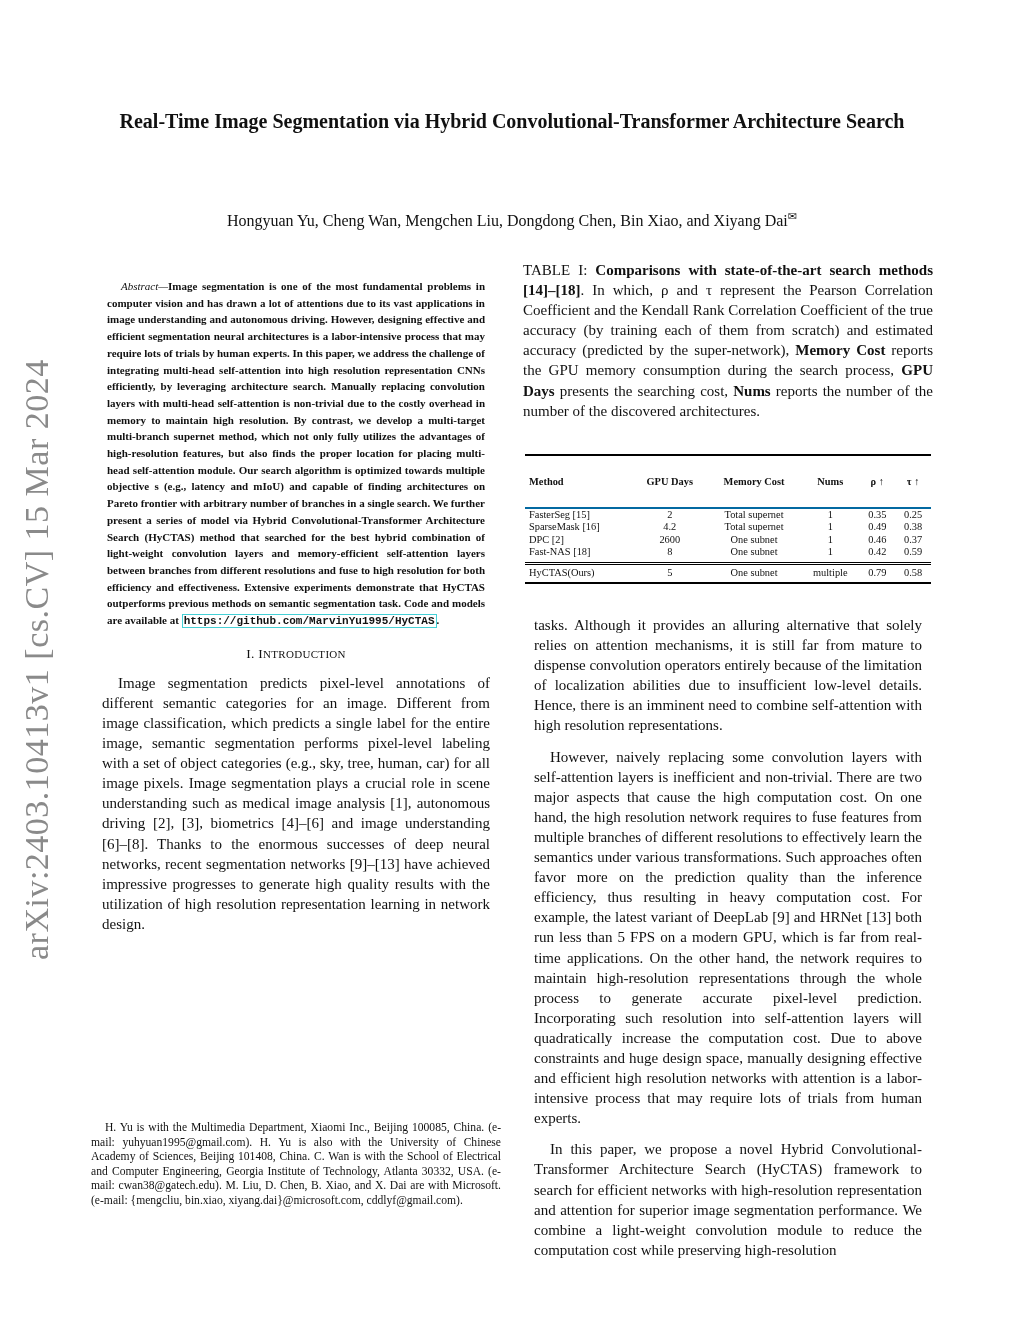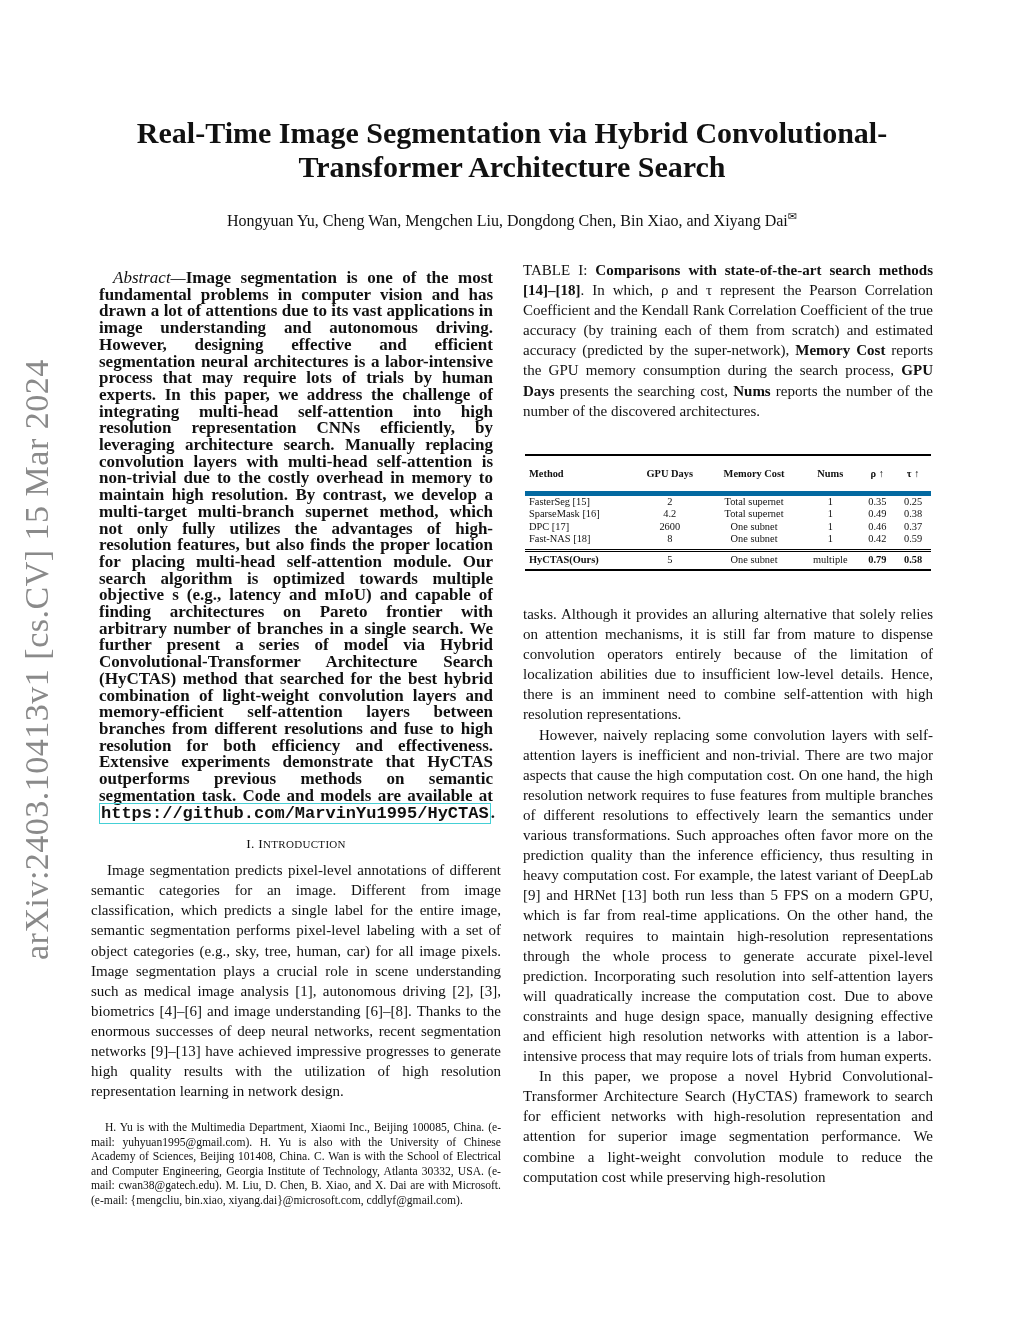--- a/index.html
+++ b/index.html
@@ -2,46 +2,46 @@
 <html><head>
 <meta charset="utf-8">
 <style>
   html, body { margin: 0; padding: 0; background: #ffffff; }
   body { width: 1024px; height: 1325px; position: relative; overflow: hidden;
          font-family: "Liberation Serif", "DejaVu Serif", serif; color: #111; }
   .arxiv-stamp { position: absolute; left: 12px; top: 960px; width: 620px; height: 50px;
     transform: rotate(-90deg); transform-origin: 0 0;
     font-size: 34px; color: #8a8a8a; letter-spacing: 0.5px; white-space: nowrap;
     font-family: "Liberation Serif", serif; line-height: 50px; }
-  .title { position: absolute; left: 60px; width: 904px; top: 116px; text-align: center;
-    font-weight: bold; font-size: 30px; line-height: 34px; }
+  .title { position: absolute; left: 60px; width: 904px; top: 104px; text-align: center;
+    font-weight: bold; font-size: 20px; line-height: 34px; }
   .authors { position: absolute; left: 60px; width: 904px; top: 210px; text-align: center;
     font-size: 16px; }
   .authors sup { font-size: 11px; }
   .col { position: absolute; width: 410px; text-align: justify; }
   .col-left { left: 91px; top: 262px; }
   .col-right { left: 523px; top: 260px; }
-  .abstract { font-weight: bold; font-size: 17px; line-height: 16.7px; text-indent: 14px; margin: 8px; }
+  .abstract { font-weight: bold; font-size: 11px; line-height: 16.7px; text-indent: 14px; margin: 16px; }
   .abstract .lead { font-style: italic; font-weight: normal; }
   .link-box { font-family: "Liberation Mono", monospace; font-weight: bold; border: 1.5px solid #45d0d6; padding: 0 1px; }
   .section-head { text-align: center; font-size: 13.5px; margin: 14px 0 8px 0; letter-spacing: 0.3px; }
   .section-head .sc { font-size: 11px; }
-  .para { font-size: 15px; line-height: 20.1px; text-indent: 16px; margin: 0; }
+  .para { font-size: 15px; line-height: 20.1px; text-indent: 16px; margin: 11px; }
   .para.noindent { text-indent: 0; }
   .footnote { position: absolute; left: 91px; top: 1121px; width: 410px; font-size: 11.6px; line-height: 14.5px; text-align: justify; text-indent: 14px; }
   .caption { font-size: 15px; line-height: 20.1px; margin: 0; }
   .caption b { font-weight: bold; }
   table.cmp { position: absolute; left: 525px; top: 454px; width: 406px; border-collapse: collapse; font-size: 10.4px; }
-  table.cmp th { font-weight: bold; padding: 12px 4px; border-bottom: 5px solid #0369a1; text-align: center; }
+  table.cmp th { font-weight: bold; padding: 20px 4px; border-bottom: 2px solid #0369a1; text-align: center; }
   table.cmp th:first-child, table.cmp td:first-child { text-align: left; }
   table.cmp td { padding: 0 4px; text-align: center; line-height: 12.4px; }
   table.cmp thead tr { border-top: 2px solid #000; }
   table.cmp tr.sep td { border-top: 3px double #000; padding-top: 2px; }
   table.cmp tr.last td { border-bottom: 2px solid #000; padding-bottom: 3px; }
-  .b { font-weight: bold; }
+  .b { font-weight: normal; }
   .rt-cont { position: absolute; left: 523px; top: 604px; width: 410px; }
 </style>
 </head>
 <body>
 
 <div class="arxiv-stamp">arXiv:2403.10413v1  [cs.CV]  15 Mar 2024</div>
 
 <div class="title">Real-Time Image Segmentation via Hybrid Convolutional-Transformer Architecture Search</div>
 
 <div class="authors">
@@ -90,21 +90,21 @@
       </tr>
     <tr>
         <td>SparseMask [16]</td>
         <td>4.2</td>
         <td>Total supernet</td>
         <td>1</td>
         <td>0.49</td>
         <td>0.38</td>
       </tr>
     <tr>
-        <td>DPC [17]</td>
+        <td>DPC [2]</td>
         <td>2600</td>
         <td>One subnet</td>
         <td>1</td>
         <td>0.46</td>
         <td>0.37</td>
       </tr>
     <tr>
         <td style="padding-bottom:3px">Fast-NAS [18]</td>
         <td style="padding-bottom:3px">8</td>
         <td style="padding-bottom:3px">One subnet</td>

